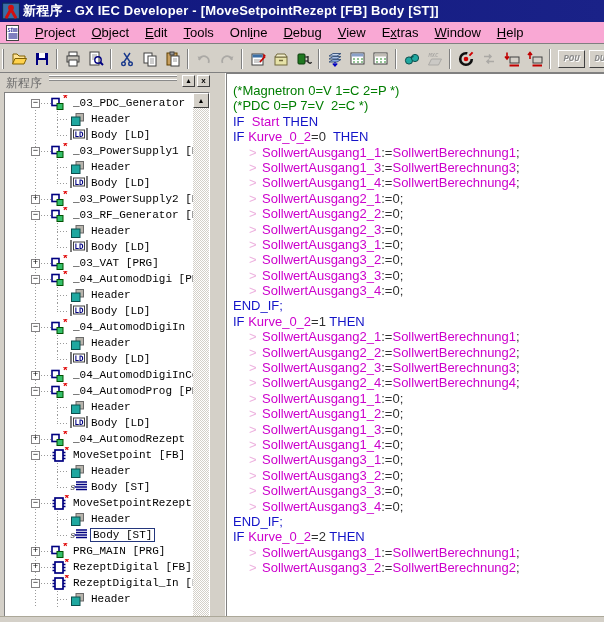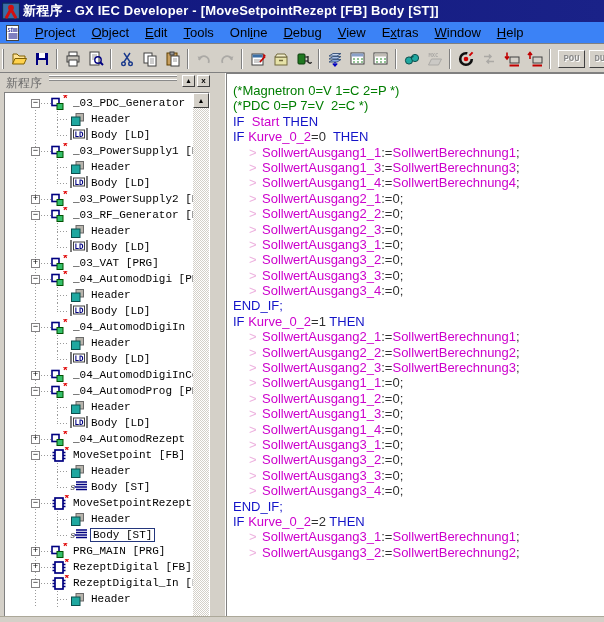--- a/index.html
+++ b/index.html
@@ -7,28 +7,28 @@
   body { font-family:"Liberation Sans", sans-serif; background:#d4d0c8; position:relative; }
 
   
   .titlebar { position:absolute; left:0; top:0; width:604px; height:22px;
     background:linear-gradient(90deg,#10167e,#1a2288); display:flex; align-items:center; padding-left:2px; }
   .titlebar .appicon { width:18px; height:18px; flex:0 0 18px; margin-right:3px; }
   .titlebar .ttl { color:#fff; font-weight:bold; font-size:13px; white-space:nowrap; letter-spacing:0.2px; }
 
   
   .menubar { position:absolute; left:0; top:22px; width:604px; height:22px;
-    background:#3b82f6; display:flex; align-items:center; border-bottom:1px solid #808080; }
+    background:#f9a8d4; display:flex; align-items:center; border-bottom:1px solid #808080; }
   .mdiicon { width:17px; height:16px; margin:0 6px 0 4px; }
   .menuitem { font-size:13px; color:#000; padding:2px 8px; white-space:pre; cursor:default; }
   .menuitem u { text-decoration:underline; }
 
   
   .toolbar { position:absolute; left:0; top:45px; width:604px; height:28px;
-    background:#d4d0c8; display:flex; align-items:center; border-bottom:1px solid #808080; overflow:hidden; }
+    background:#d4d0c8; display:flex; align-items:center; border-bottom:1px solid #808080; overflow:hidden;font-style:italic; }
   .grip { width:3px; height:20px; margin:0 3px 0 2px; border-left:1px solid #fff; border-right:1px solid #808080; }
   .tbtn { width:23px; height:22px; display:flex; align-items:center; justify-content:center; flex:0 0 23px; }
   .tbtn svg { width:16px; height:16px; }
   .tbtn.dis svg { filter:grayscale(1); opacity:.55; }
   .tsep { width:2px; height:20px; margin:0 3px; border-left:1px solid #808080; border-right:1px solid #fff; flex:0 0 2px; }
   .txtbtn { flex:0 0 27px; width:27px; height:18px; margin-left:4px; background:#d4d0c8;
     border:1px solid; border-color:#fff #404040 #404040 #fff;
     font-family:"Liberation Mono",monospace; font-size:9px; font-weight:bold;
     color:#8a8a8a; text-shadow:1px 1px 0 #ffffff; display:flex; align-items:center; justify-content:center; }
 
@@ -628,20 +628,21 @@
       <div class="ln"><span class="tb">&gt;</span><span class="v">SollwertAusgang2_3</span><span class="o">:=0;</span></div>
       <div class="ln"><span class="tb">&gt;</span><span class="v">SollwertAusgang3_1</span><span class="o">:=0;</span></div>
       <div class="ln"><span class="tb">&gt;</span><span class="v">SollwertAusgang3_2</span><span class="o">:=0;</span></div>
       <div class="ln"><span class="tb">&gt;</span><span class="v">SollwertAusgang3_3</span><span class="o">:=0;</span></div>
       <div class="ln"><span class="tb">&gt;</span><span class="v">SollwertAusgang3_4</span><span class="o">:=0;</span></div>
       <div class="ln"><span class="k">END_IF;</span></div>
       <div class="ln"><span class="k">IF</span><span class="s"> </span><span class="v">Kurve_0_2</span><span class="o">=1</span><span class="s"> </span><span class="k">THEN</span></div>
       <div class="ln"><span class="tb">&gt;</span><span class="v">SollwertAusgang2_1</span><span class="o">:=</span><span class="v">SollwertBerechnung1</span><span class="o">;</span></div>
       <div class="ln"><span class="tb">&gt;</span><span class="v">SollwertAusgang2_2</span><span class="o">:=</span><span class="v">SollwertBerechnung2</span><span class="o">;</span></div>
       <div class="ln"><span class="tb">&gt;</span><span class="v">SollwertAusgang2_3</span><span class="o">:=</span><span class="v">SollwertBerechnung3</span><span class="o">;</span></div>
+      <div class="ln"><span class="tb">&gt;</span><span class="v">SollwertAusgang2_4</span><span class="o">:=</span><span class="v">SollwertBerechnung4</span><span class="o">;</span></div>
       <div class="ln"><span class="tb">&gt;</span><span class="v">SollwertAusgang1_1</span><span class="o">:=0;</span></div>
       <div class="ln"><span class="tb">&gt;</span><span class="v">SollwertAusgang1_2</span><span class="o">:=0;</span></div>
       <div class="ln"><span class="tb">&gt;</span><span class="v">SollwertAusgang1_3</span><span class="o">:=0;</span></div>
       <div class="ln"><span class="tb">&gt;</span><span class="v">SollwertAusgang1_4</span><span class="o">:=0;</span></div>
       <div class="ln"><span class="tb">&gt;</span><span class="v">SollwertAusgang3_1</span><span class="o">:=0;</span></div>
       <div class="ln"><span class="tb">&gt;</span><span class="v">SollwertAusgang3_2</span><span class="o">:=0;</span></div>
       <div class="ln"><span class="tb">&gt;</span><span class="v">SollwertAusgang3_3</span><span class="o">:=0;</span></div>
       <div class="ln"><span class="tb">&gt;</span><span class="v">SollwertAusgang3_4</span><span class="o">:=0;</span></div>
       <div class="ln"><span class="k">END_IF;</span></div>
       <div class="ln"><span class="k">IF</span><span class="s"> </span><span class="v">Kurve_0_2</span><span class="o">=2</span><span class="s"> </span><span class="k">THEN</span></div>

